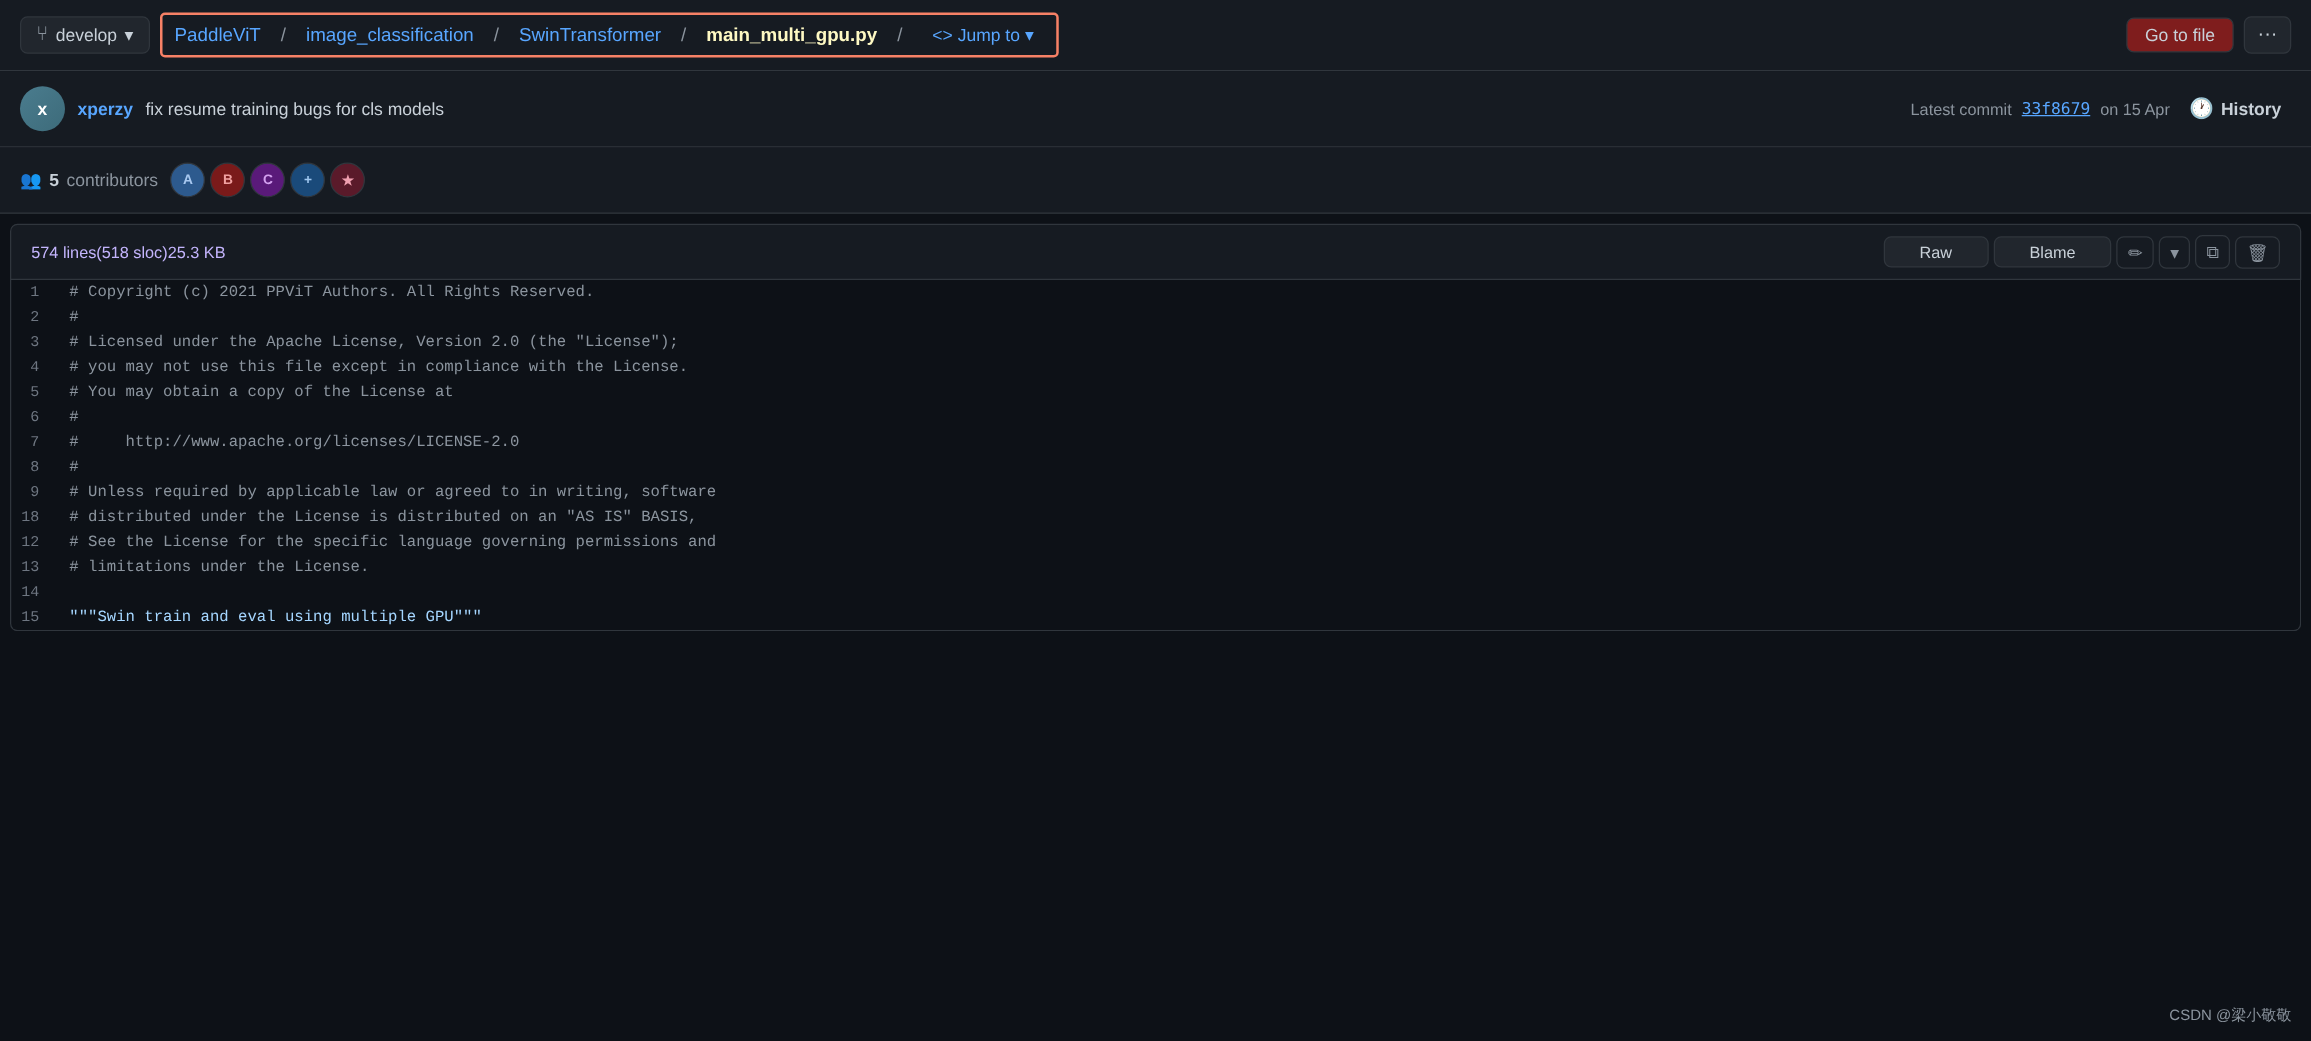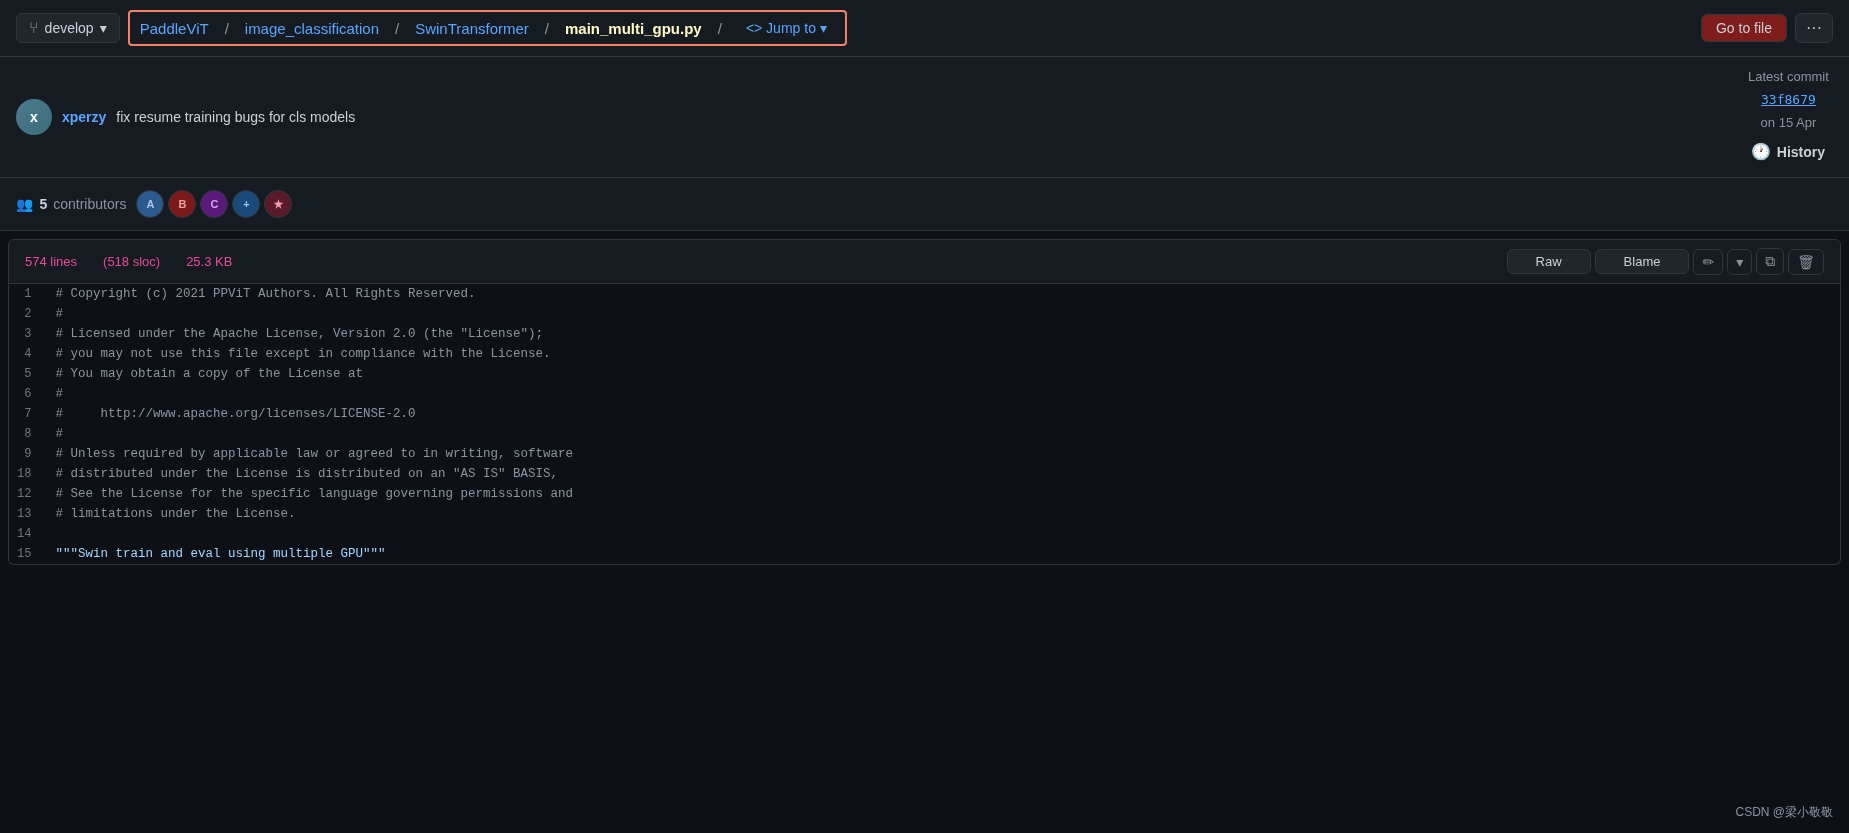--- a/index.html
+++ b/index.html
@@ -137,21 +137,20 @@
     .commit-message {
       color: #c9d1d9;
       font-size: 14px;
     }
     .commit-right {
       display: flex;
       align-items: center;
       gap: 8px;
       color: #8b949e;
       font-size: 13px;
-      flex-direction: column;
     }
     .commit-hash {
       color: #58a6ff;
       font-family: monospace;
       font-size: 13px;
     }
     .history-btn {
       display: flex;
       align-items: center;
       gap: 5px;
@@ -210,22 +209,22 @@
       justify-content: space-between;
       padding: 8px 16px;
       background: #161b22;
       border: 1px solid #30363d;
       border-radius: 6px 6px 0 0;
       margin: 0 8px;
     }
     .file-meta {
       display: flex;
       align-items: center;
-      gap: 26px;
-      color: #ec4899;
+      gap: 0;
+      color: #c4b5fd;
       font-size: 13px;
     }
     .file-actions {
       display: flex;
       align-items: center;
       gap: 4px;
     }
     .file-action-btn {
       background: #21262d;
       border: 1px solid #30363d;

